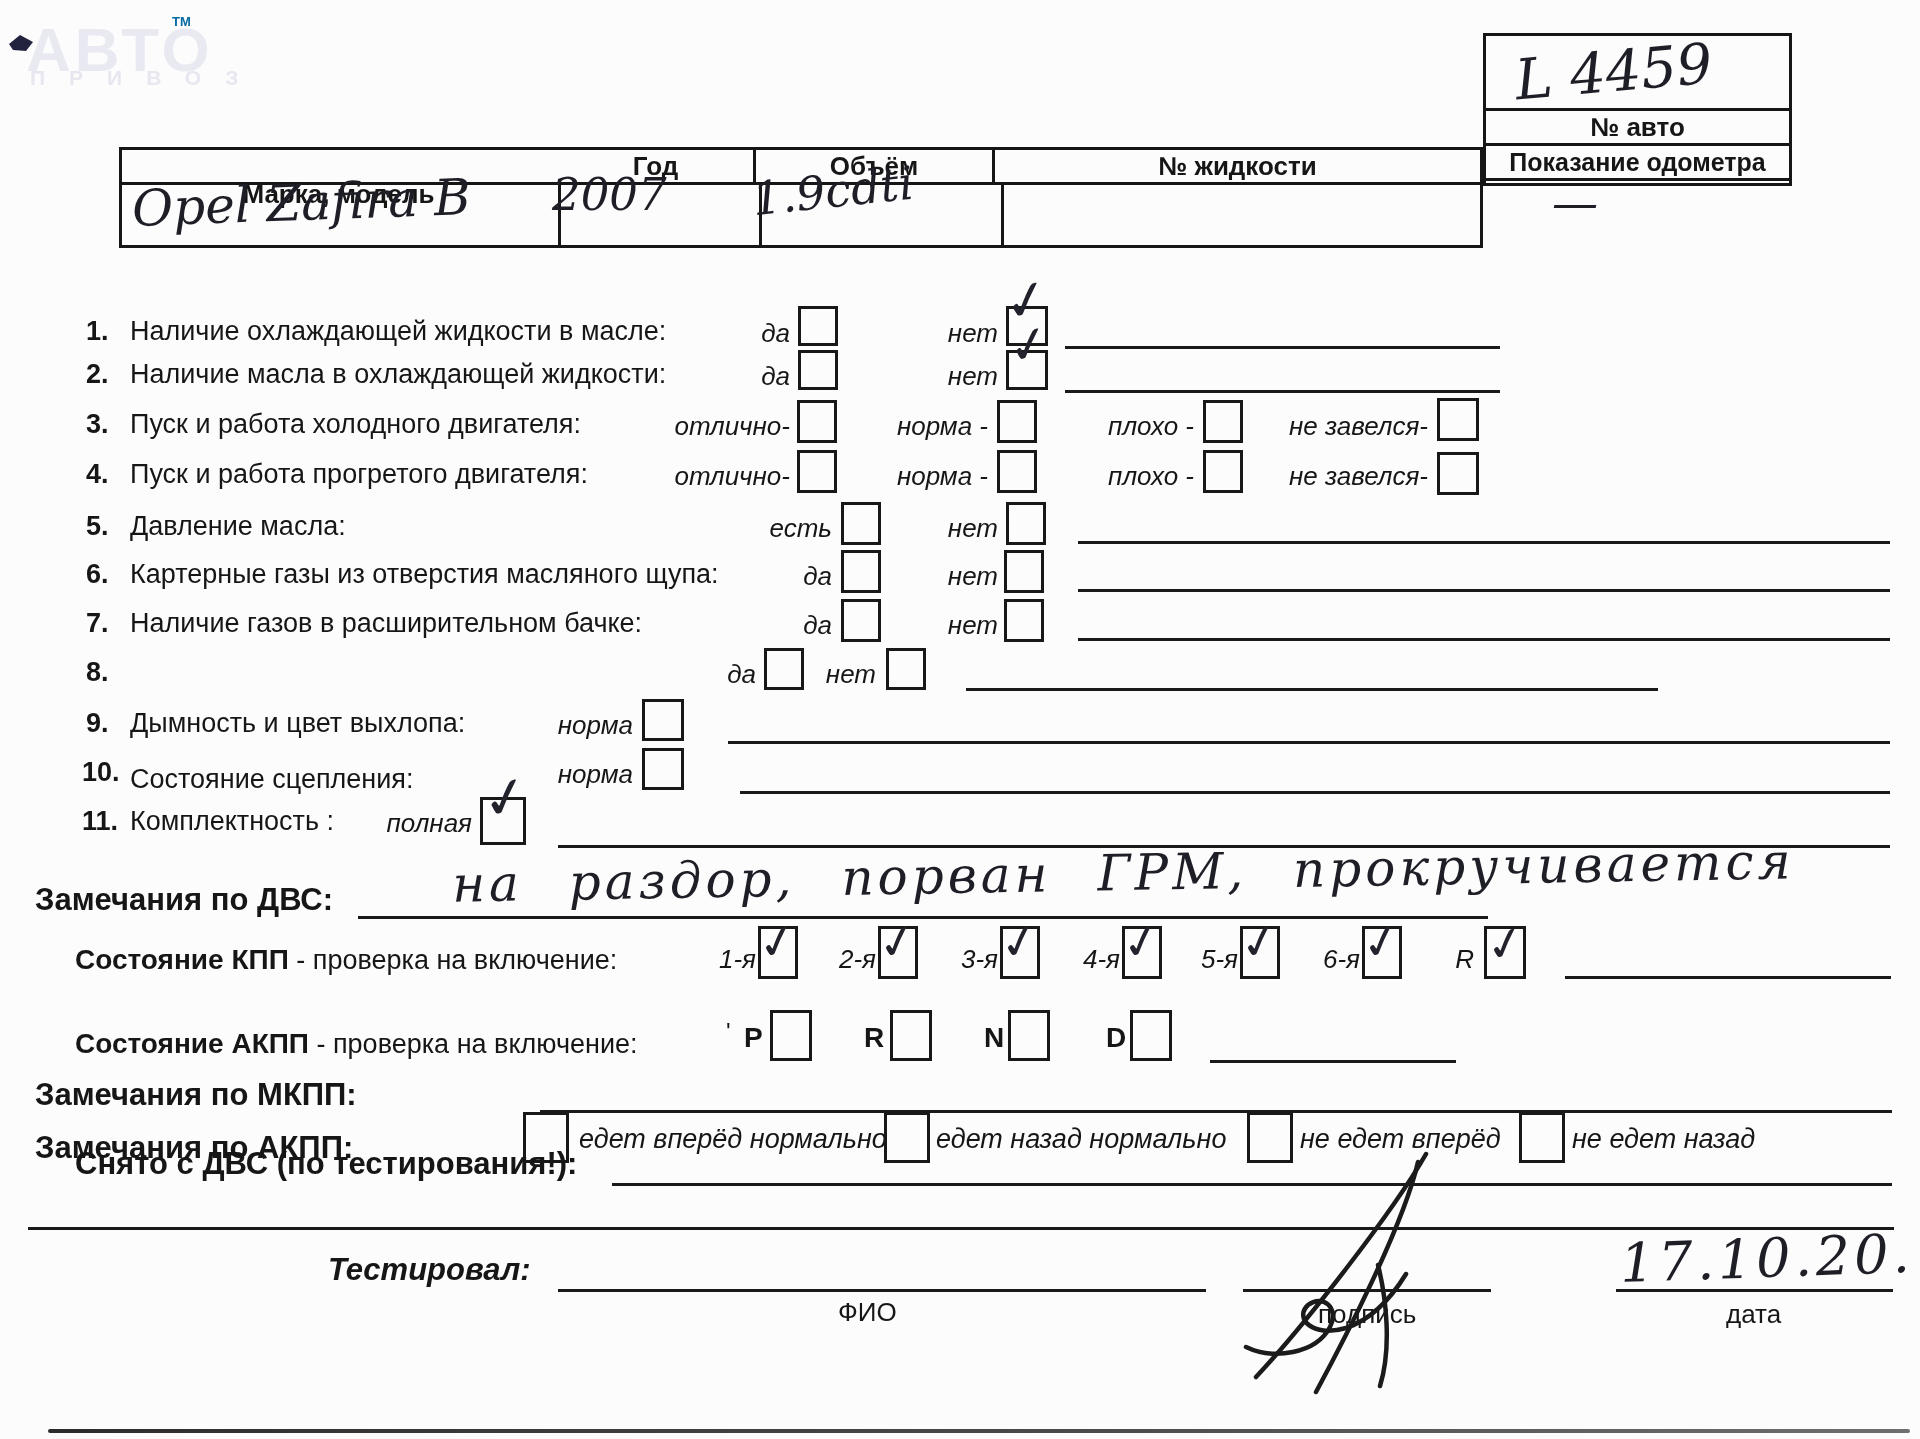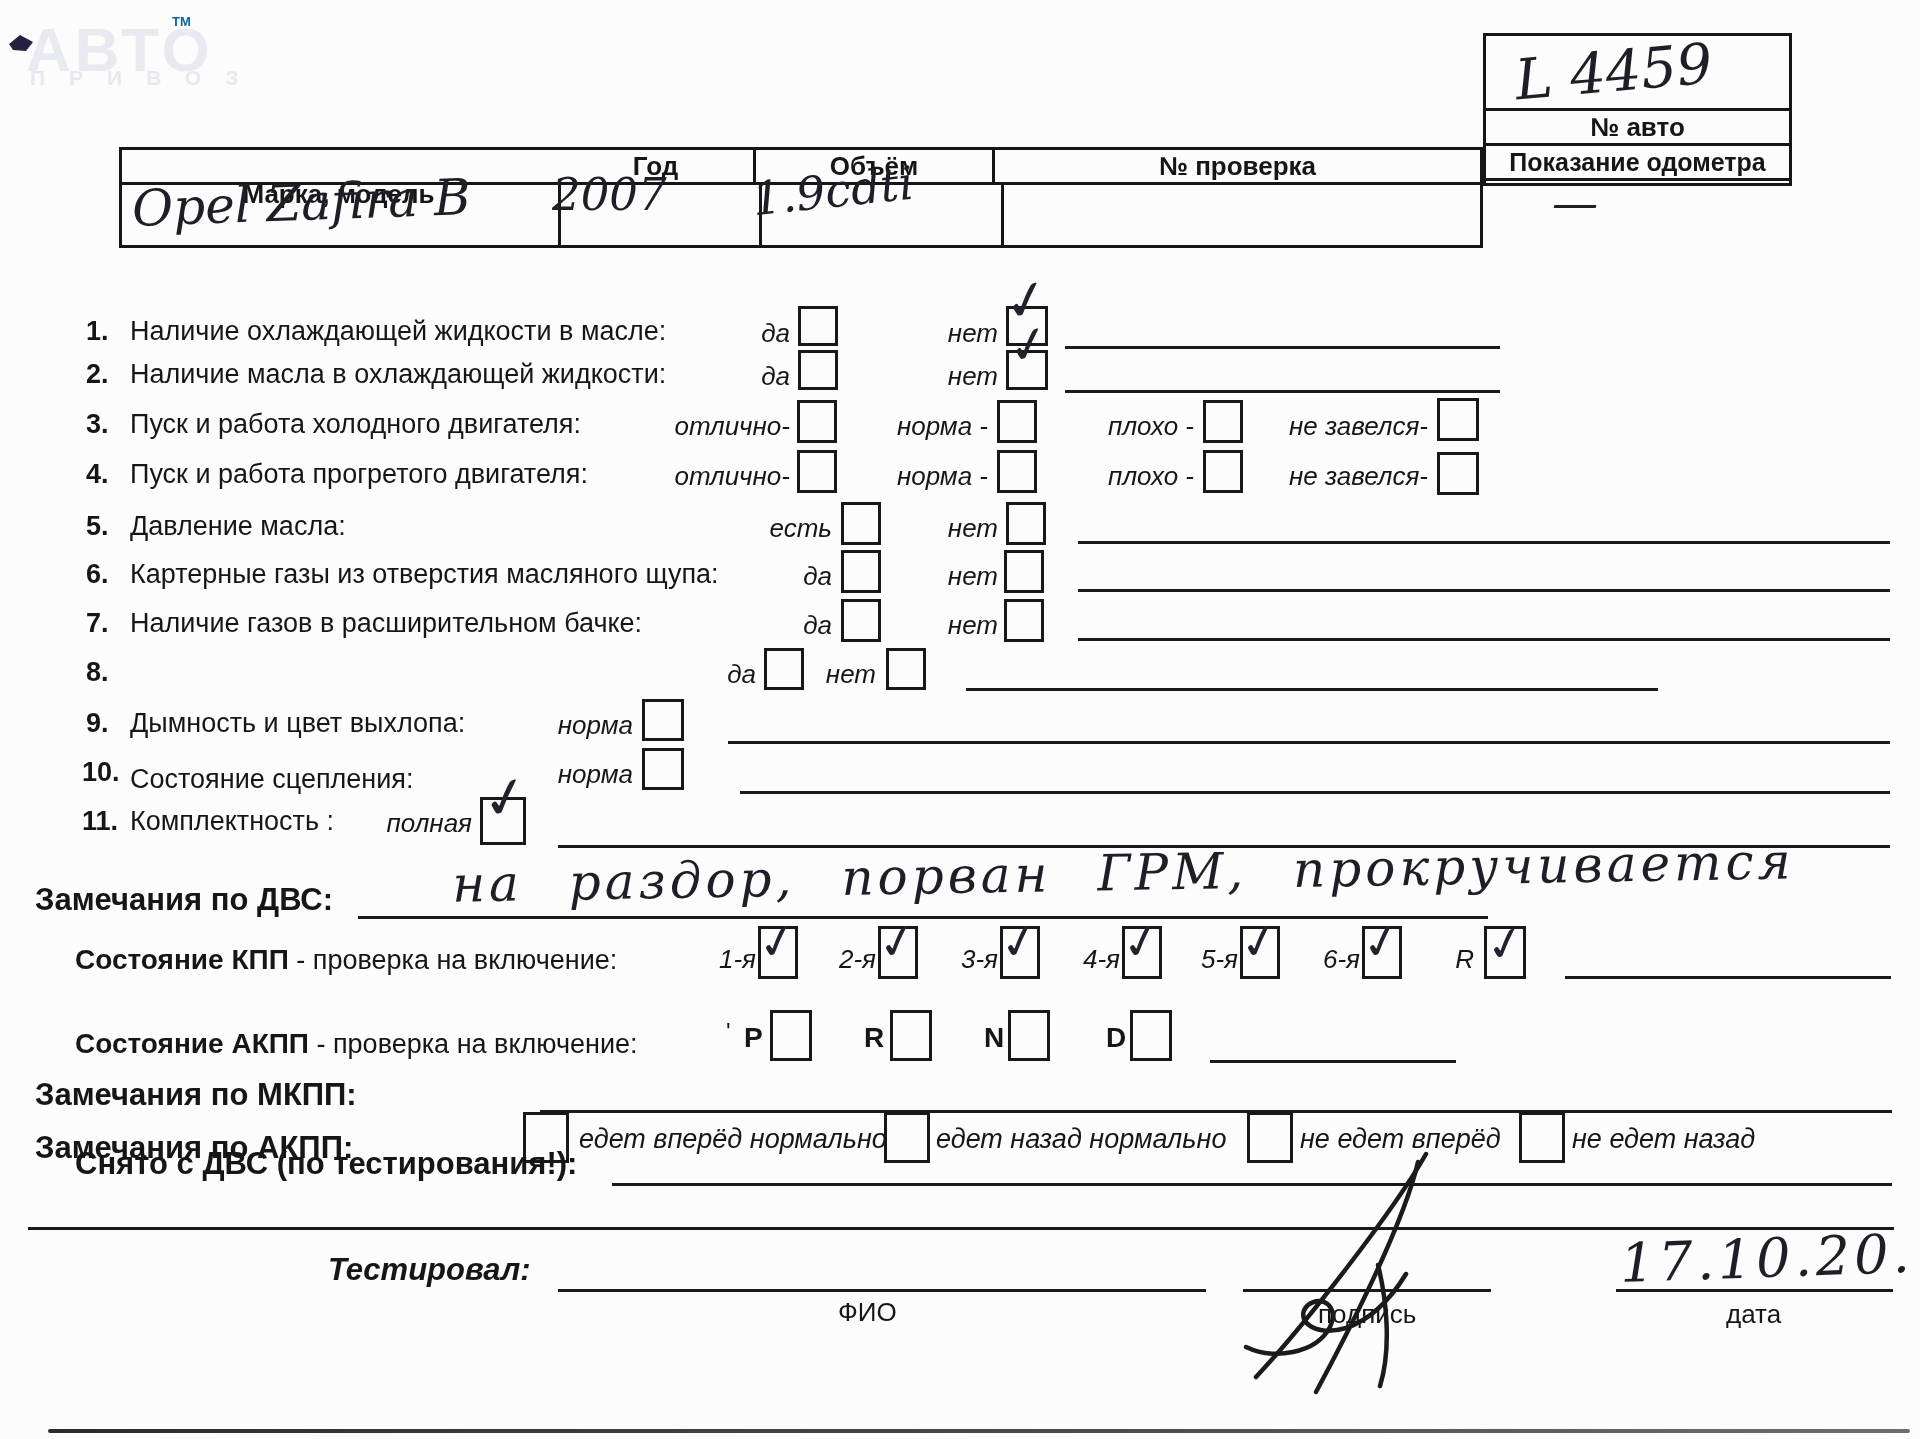--- a/index.html
+++ b/index.html
@@ -58,21 +58,21 @@
       <polygon points="1,11 12,2 25,9 18,18 5,17" fill="#232340"></polygon>
     </svg>
   </div>
 
 
   <div class="vtable">
     <div class="vt-head">
       <div class="vt-cell vt-r" style="width:436px;margin-top:44px;">Марка, модель</div>
       <div class="vt-cell vt-r" style="width:198px;">Год</div>
       <div class="vt-cell vt-r" style="width:239px;">Объём</div>
-      <div class="vt-cell" style="flex:1;">№ проверка</div>
+      <div class="vt-cell" style="flex:1;">№ жидкости</div>
     </div>
     <div class="vt-body">
       <div class="vt-r" style="width:436px;"></div>
       <div class="vt-r" style="width:198px;"></div>
       <div class="vt-r" style="width:239px;"></div>
       <div style="flex:1;"></div>
     </div>
   </div>
 
   <span class="hw" style="left:132px;top:178px;font-size:50px;transform:rotate(-2deg);">Opel Zafira B</span>

